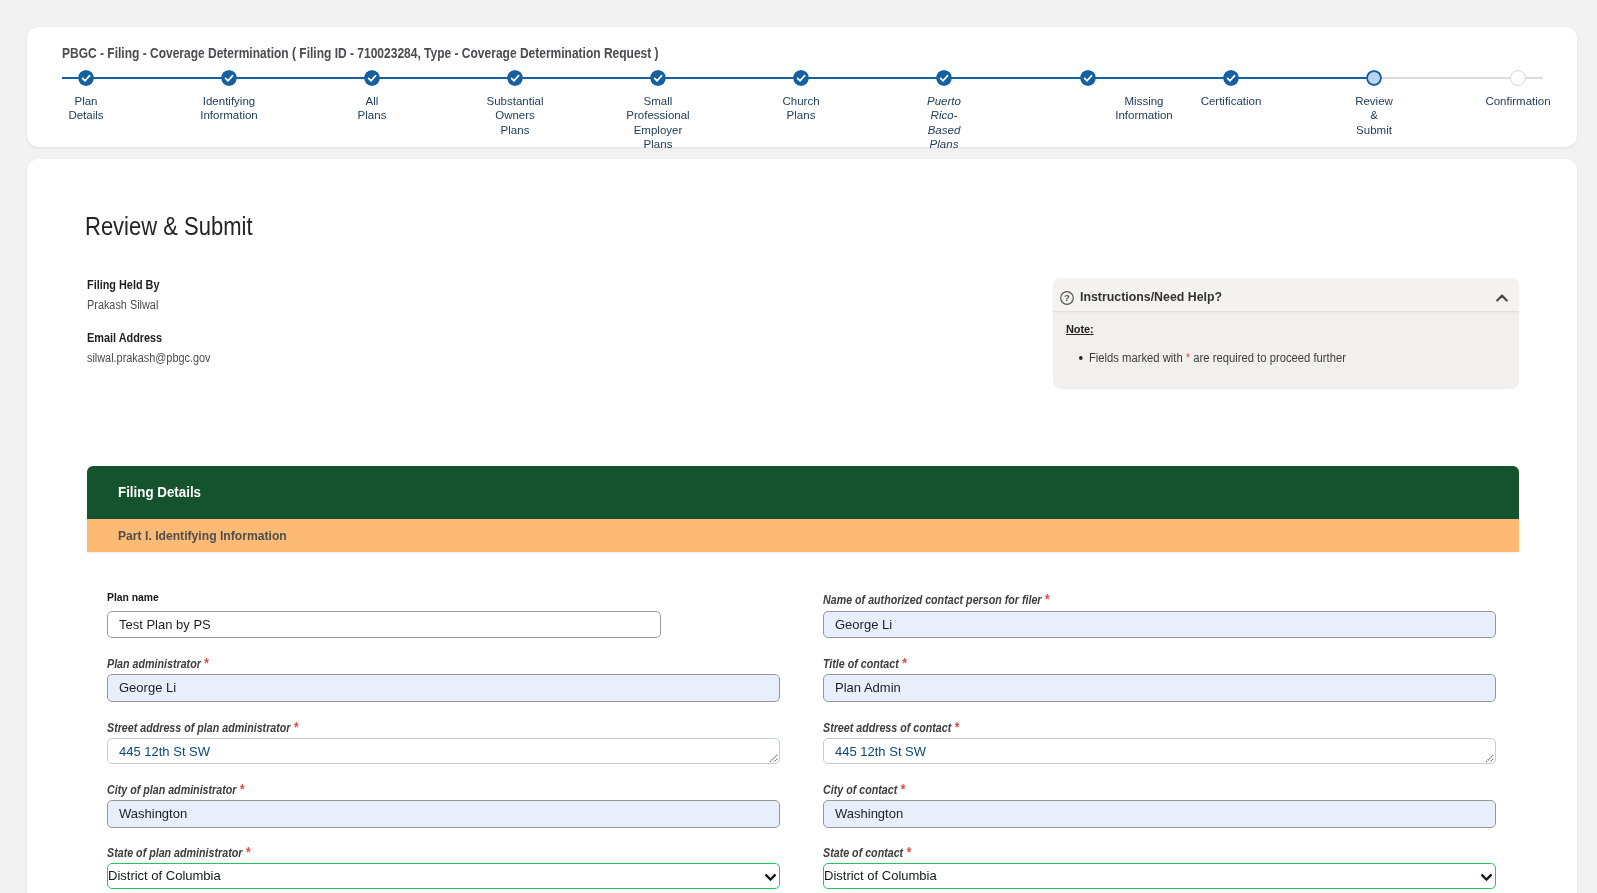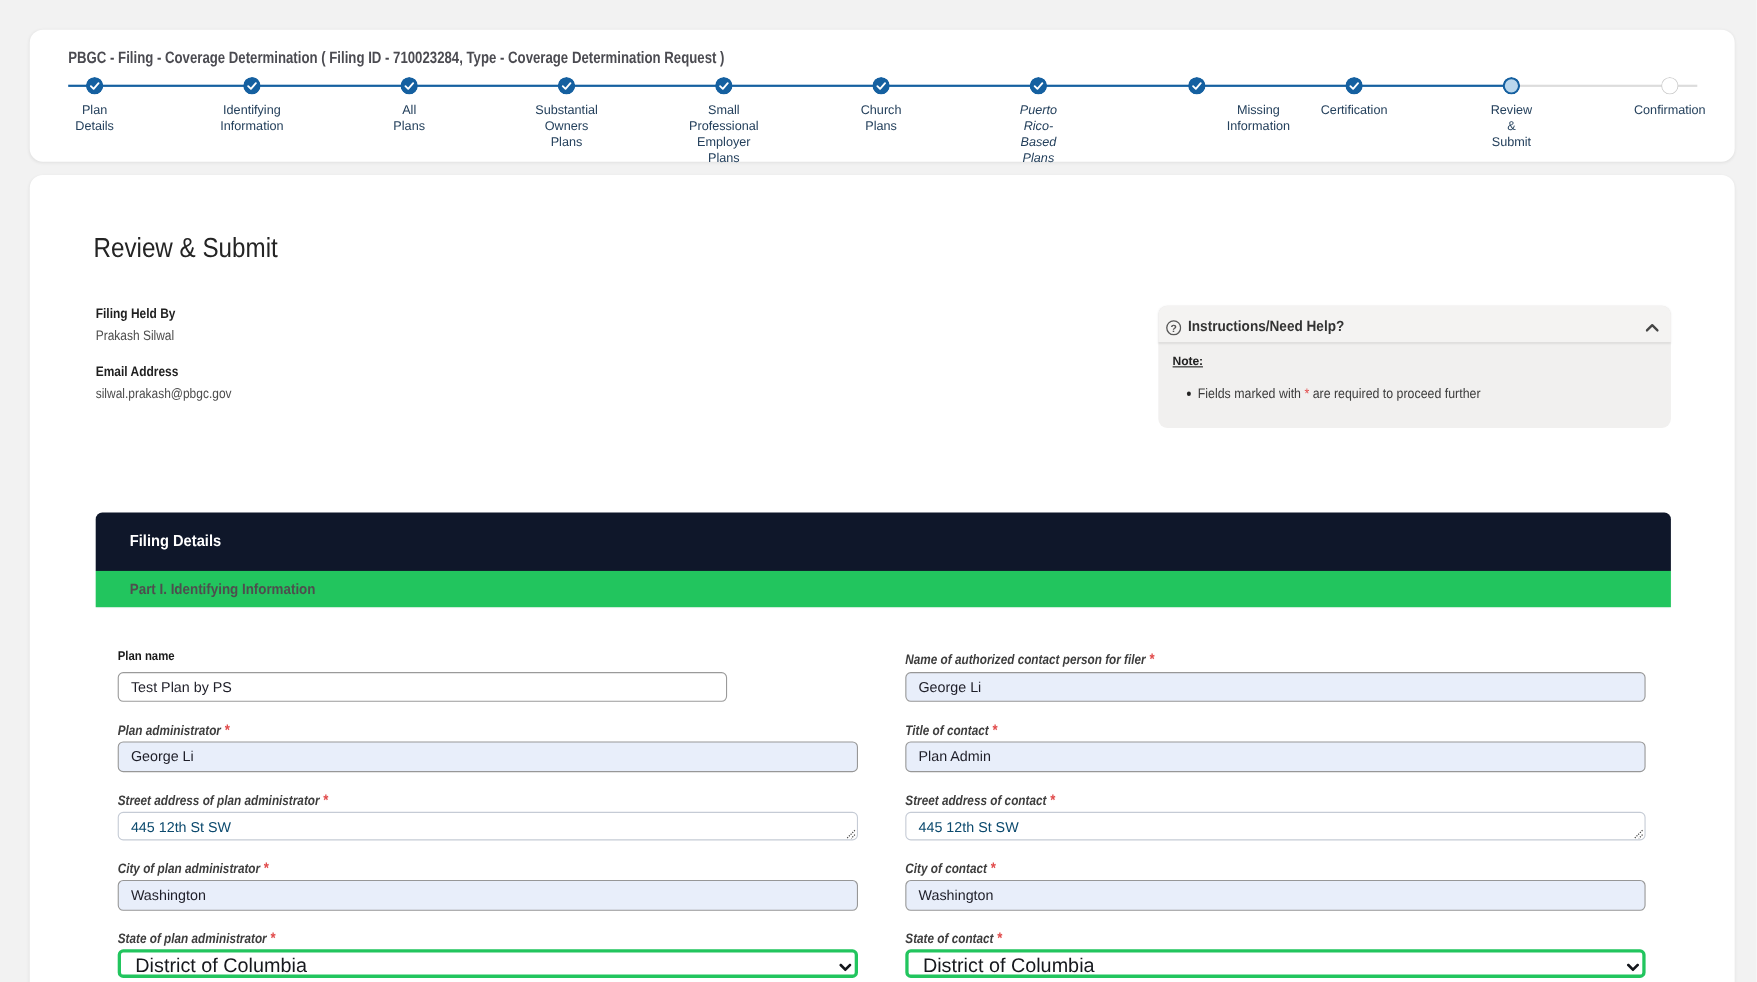--- a/index.html
+++ b/index.html
@@ -21,32 +21,32 @@
 #instr { position:absolute; left:1053px; top:278px; width:466px; height:111px; background:#f1f0ef; border-radius:8px; }
 #instr-head { position:absolute; left:0; top:0; width:100%; height:33px; border-radius:8px 8px 0 0; background:#f4f3f2; box-shadow:0 1px 2px rgba(0,0,0,0.08); }
 #instr-title { position:absolute; left:27px; top:11px; font-size:13.5px; font-weight:bold; color:#333; transform:scaleX(0.915); transform-origin:0 0;}
 #instr-q { position:absolute; left:7px; top:13px; }
 #instr-chev { position:absolute; right:11px; top:16px; }
 #note { position:absolute; left:13px; top:45px; font-size:11px; font-weight:bold; color:#222; text-decoration:underline; letter-spacing:-0.1px;}
 #bullet { position:absolute; left:26px; top:73px; font-size:12.5px; color:#3c3c3c; transform:scaleX(0.90); transform-origin:0 0;}
 #bullet .dot { display:inline-block; width:4px; height:4px; border-radius:50%; background:#222; vertical-align:2px; margin-right:7px; }
 .red { color:#e14b4b; } .lab .red { font-size:14px; }
 
-#bar1 { position:absolute; left:87px; top:466px; width:1432px; height:53px; background:#0f172a; border-radius:6px 6px 0 0; }
+#bar1 { position:absolute; left:87px; top:466px; width:1432px; height:53px; background:#14532d; border-radius:6px 6px 0 0; }
 #bar1 span { position:absolute; left:31px; top:18px; font-size:14.5px; font-weight:bold; color:#fff; transform:scaleX(0.92); transform-origin:0 0;}
-#bar2 { position:absolute; left:87px; top:519px; width:1432px; height:33px; background:#22c55e; box-shadow:0 1px 2px rgba(0,0,0,0.08);}
+#bar2 { position:absolute; left:87px; top:519px; width:1432px; height:33px; background:#fdba74; box-shadow:0 1px 2px rgba(0,0,0,0.08);}
 #bar2 span { position:absolute; left:31px; top:9px; font-size:13.5px; font-weight:bold; color:#4e4e4e; transform:scaleX(0.90); transform-origin:0 0;}
 
 .lab { position:absolute; font-size:11.5px; font-weight:bold; color:#191919; white-space:nowrap; transform:scaleX(0.90); transform-origin:0 0; }
 .lab.it { font-style:italic; color:#3d3d3d; font-size:12.5px; transform:scaleX(0.855); }
 .box { position:absolute; height:28px; border:1px solid #9a9a9a; border-radius:5px; background:#fff; font-size:13px; color:#1e1e28; line-height:26px; padding-left:11px; }
 .box.blue { background:#e8eefa; border-color:#979797; }
 .tarea { position:absolute; height:27px; border:1px solid #c5cbd5; border-radius:5px; background:#fff; font-size:13px; color:#0c4a6e; line-height:25px; padding-left:11px; }
 .grip { position:absolute; right:1px; bottom:0px; width:10px; height:10px; }
-.selbox { position:absolute; height:26px; border:3px solid #22c55e; border-radius:5px; background:#fff; font-size:18px; color:#16181d; line-height:24px; padding-left:13px; }
+.selbox { position:absolute; height:26px; border:1px solid #22c55e; border-radius:5px; background:#fff; font-size:13px; color:#16181d; line-height:24px; padding-left:0; }
 .chev { position:absolute; right:3px; top:9.5px; }
 </style>
 </head>
 <body>
 <div class="card" id="topcard"></div>
 <div class="card" id="maincard"></div>
 <div id="title">PBGC - Filing - Coverage Determination ( Filing ID - 710023284, Type - Coverage Determination Request )</div>
 <div id="stepper">
     <div class="sline" style="left:62px;width:1312px;background:#1560a0;"></div>
     <div class="sline" style="left:1374px;width:169px;background:#dcdcdc;"></div>

